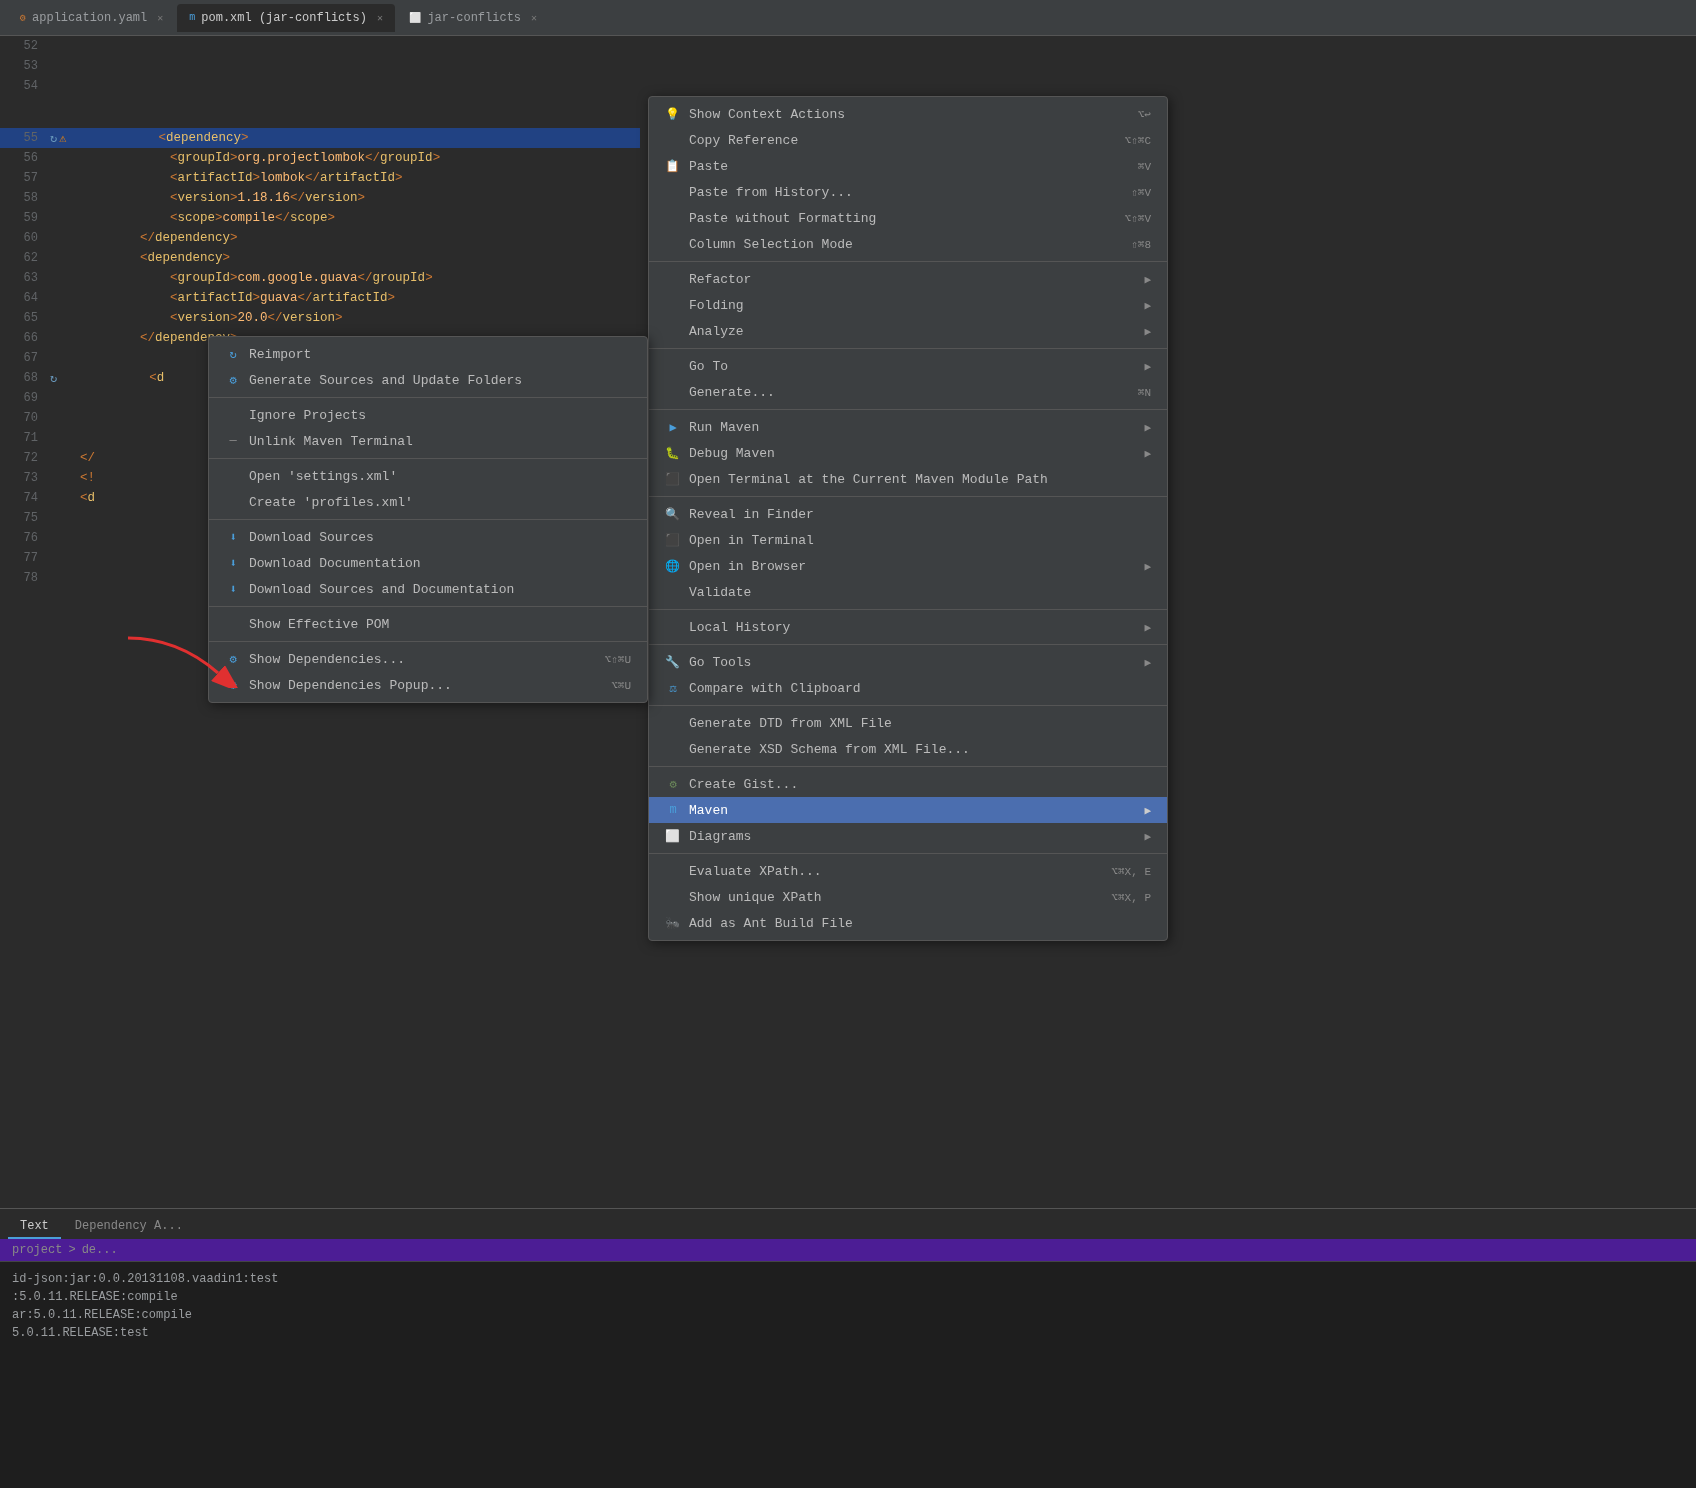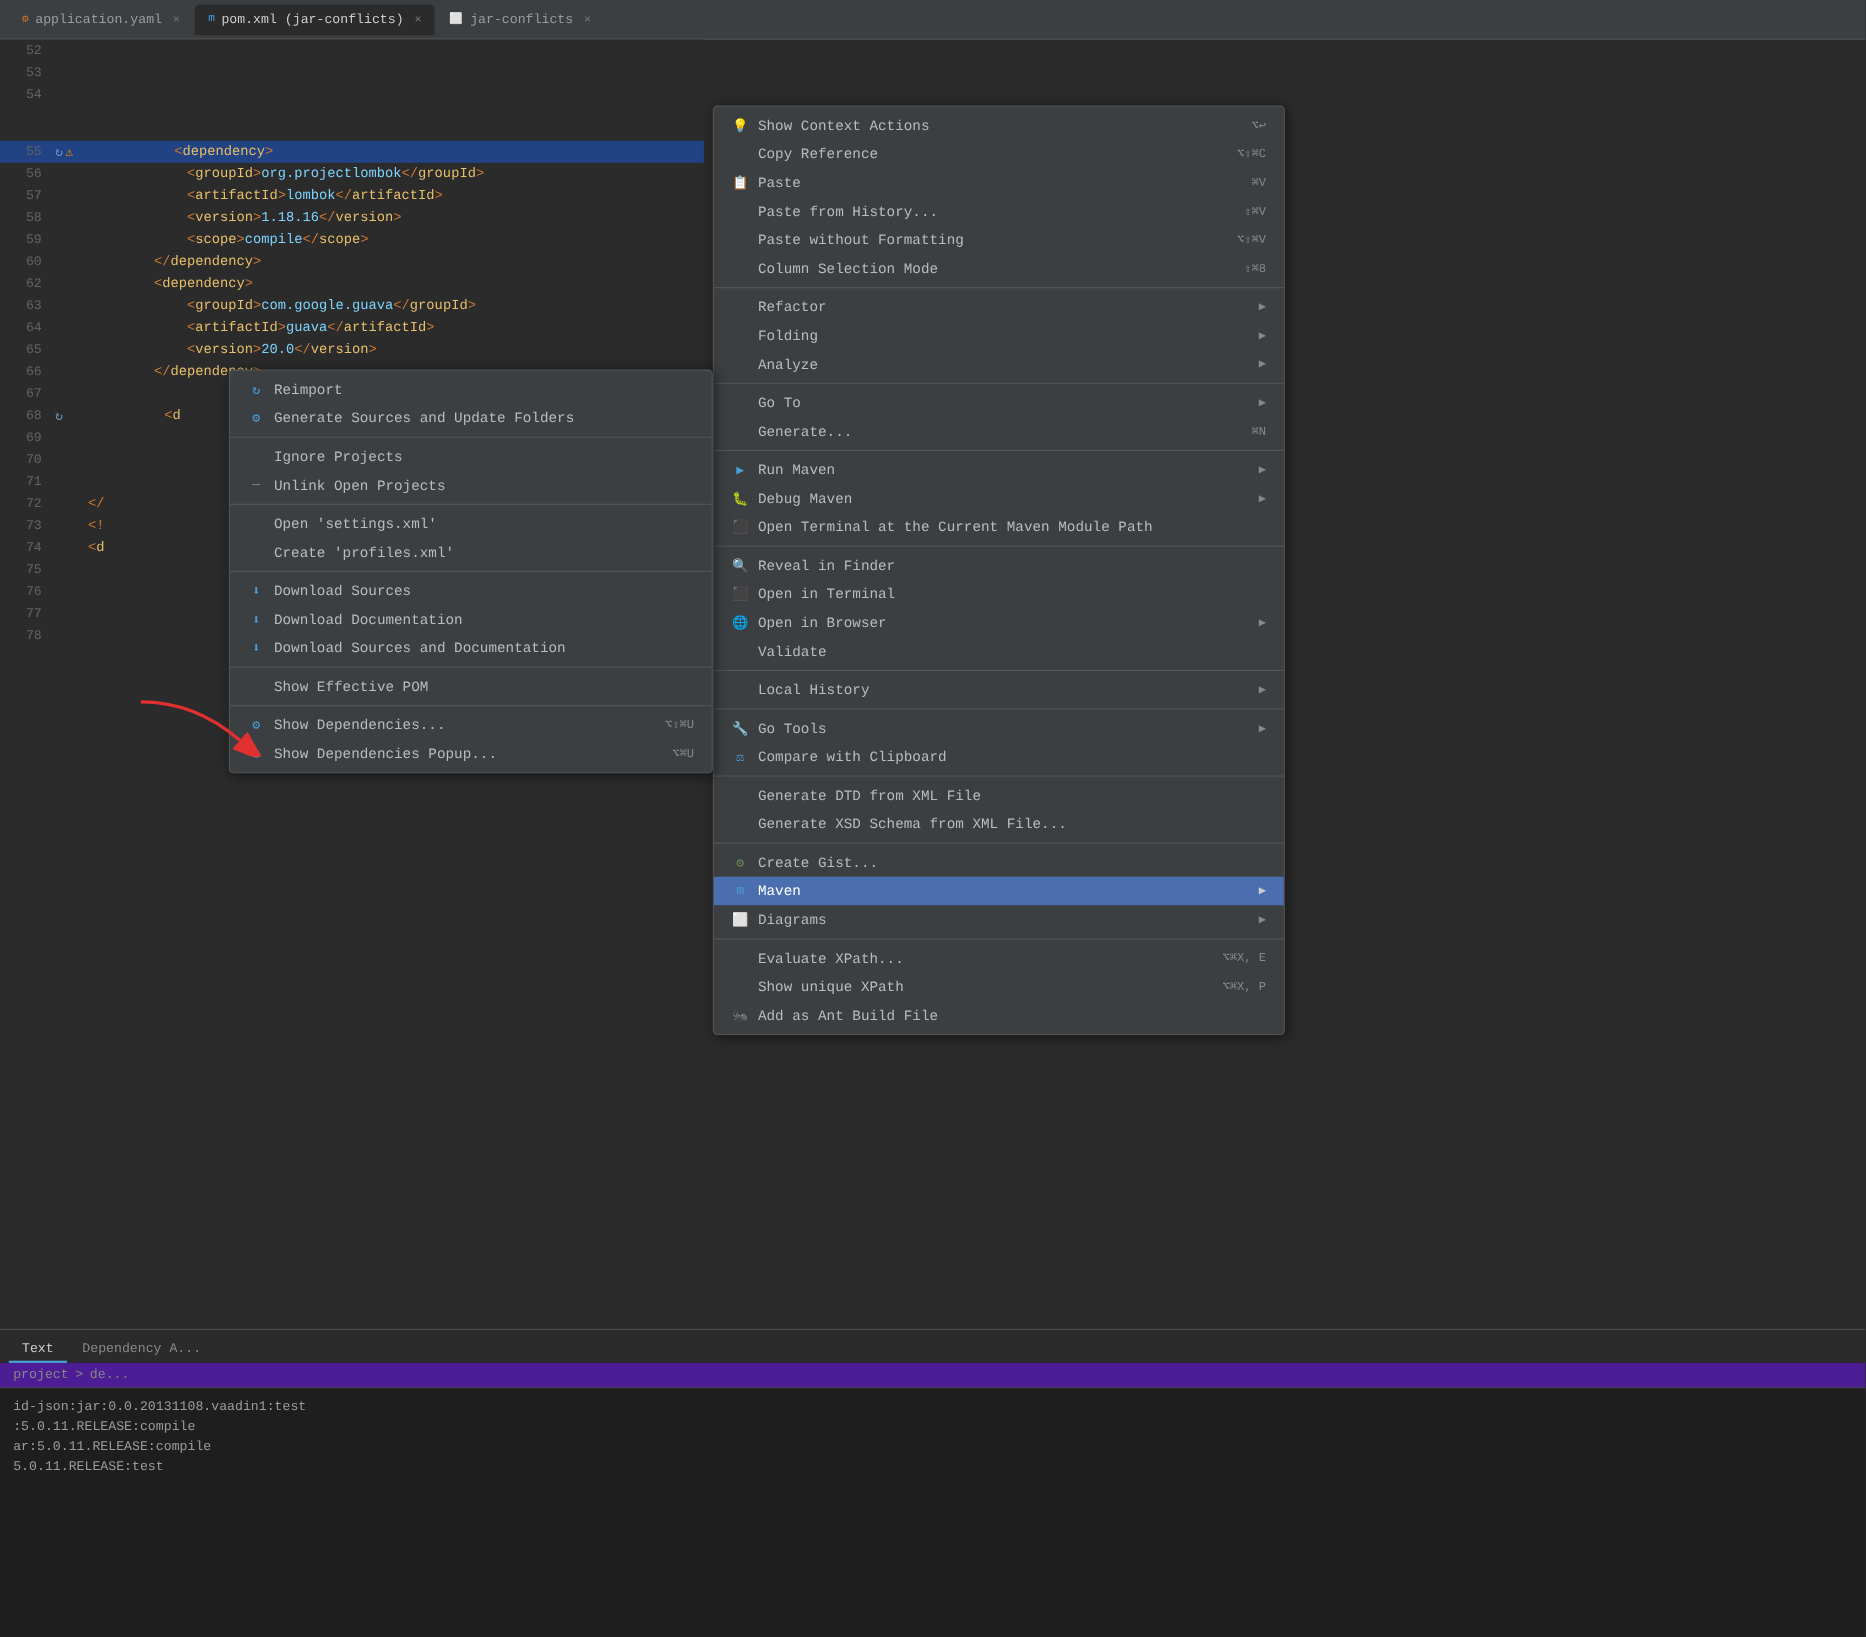--- a/index.html
+++ b/index.html
@@ -75,21 +75,21 @@
       font-size: 12px;
       user-select: none;
       flex-shrink: 0;
     }
     .line-content {
       font-size: 12.5px;
       color: #a9b7c6;
       white-space: pre;
     }
     .xml-tag { color: #e8bf6a; text-align: right; }
-    .xml-text { color: #7dd3fc; }
+    .xml-text { color: #fdba74; }
     .xml-bracket { color: #cc7832; }
     .highlight-line { background: #214283; margin-top: 32px; }
 
     
     .context-menu-left {
       position: absolute;
       left: 208px;
       top: 300px;
       width: 440px;
       background: #3c3f41;
@@ -390,21 +390,21 @@
       <span class="menu-icon menu-item-icon-blue">⚙</span>
       <span>Generate Sources and Update Folders</span>
     </div>
     <div class="menu-separator"></div>
     <div class="menu-item">
       <span class="menu-icon"></span>
       <span>Ignore Projects</span>
     </div>
     <div class="menu-item">
       <span class="menu-icon menu-item-icon-gray">—</span>
-      <span>Unlink Open Projects</span>
+      <span>Unlink Maven Terminal</span>
     </div>
     <div class="menu-separator"></div>
     <div class="menu-item">
       <span class="menu-icon"></span>
       <span>Open 'settings.xml'</span>
     </div>
     <div class="menu-item">
       <span class="menu-icon"></span>
       <span>Create 'profiles.xml'</span>
     </div>

